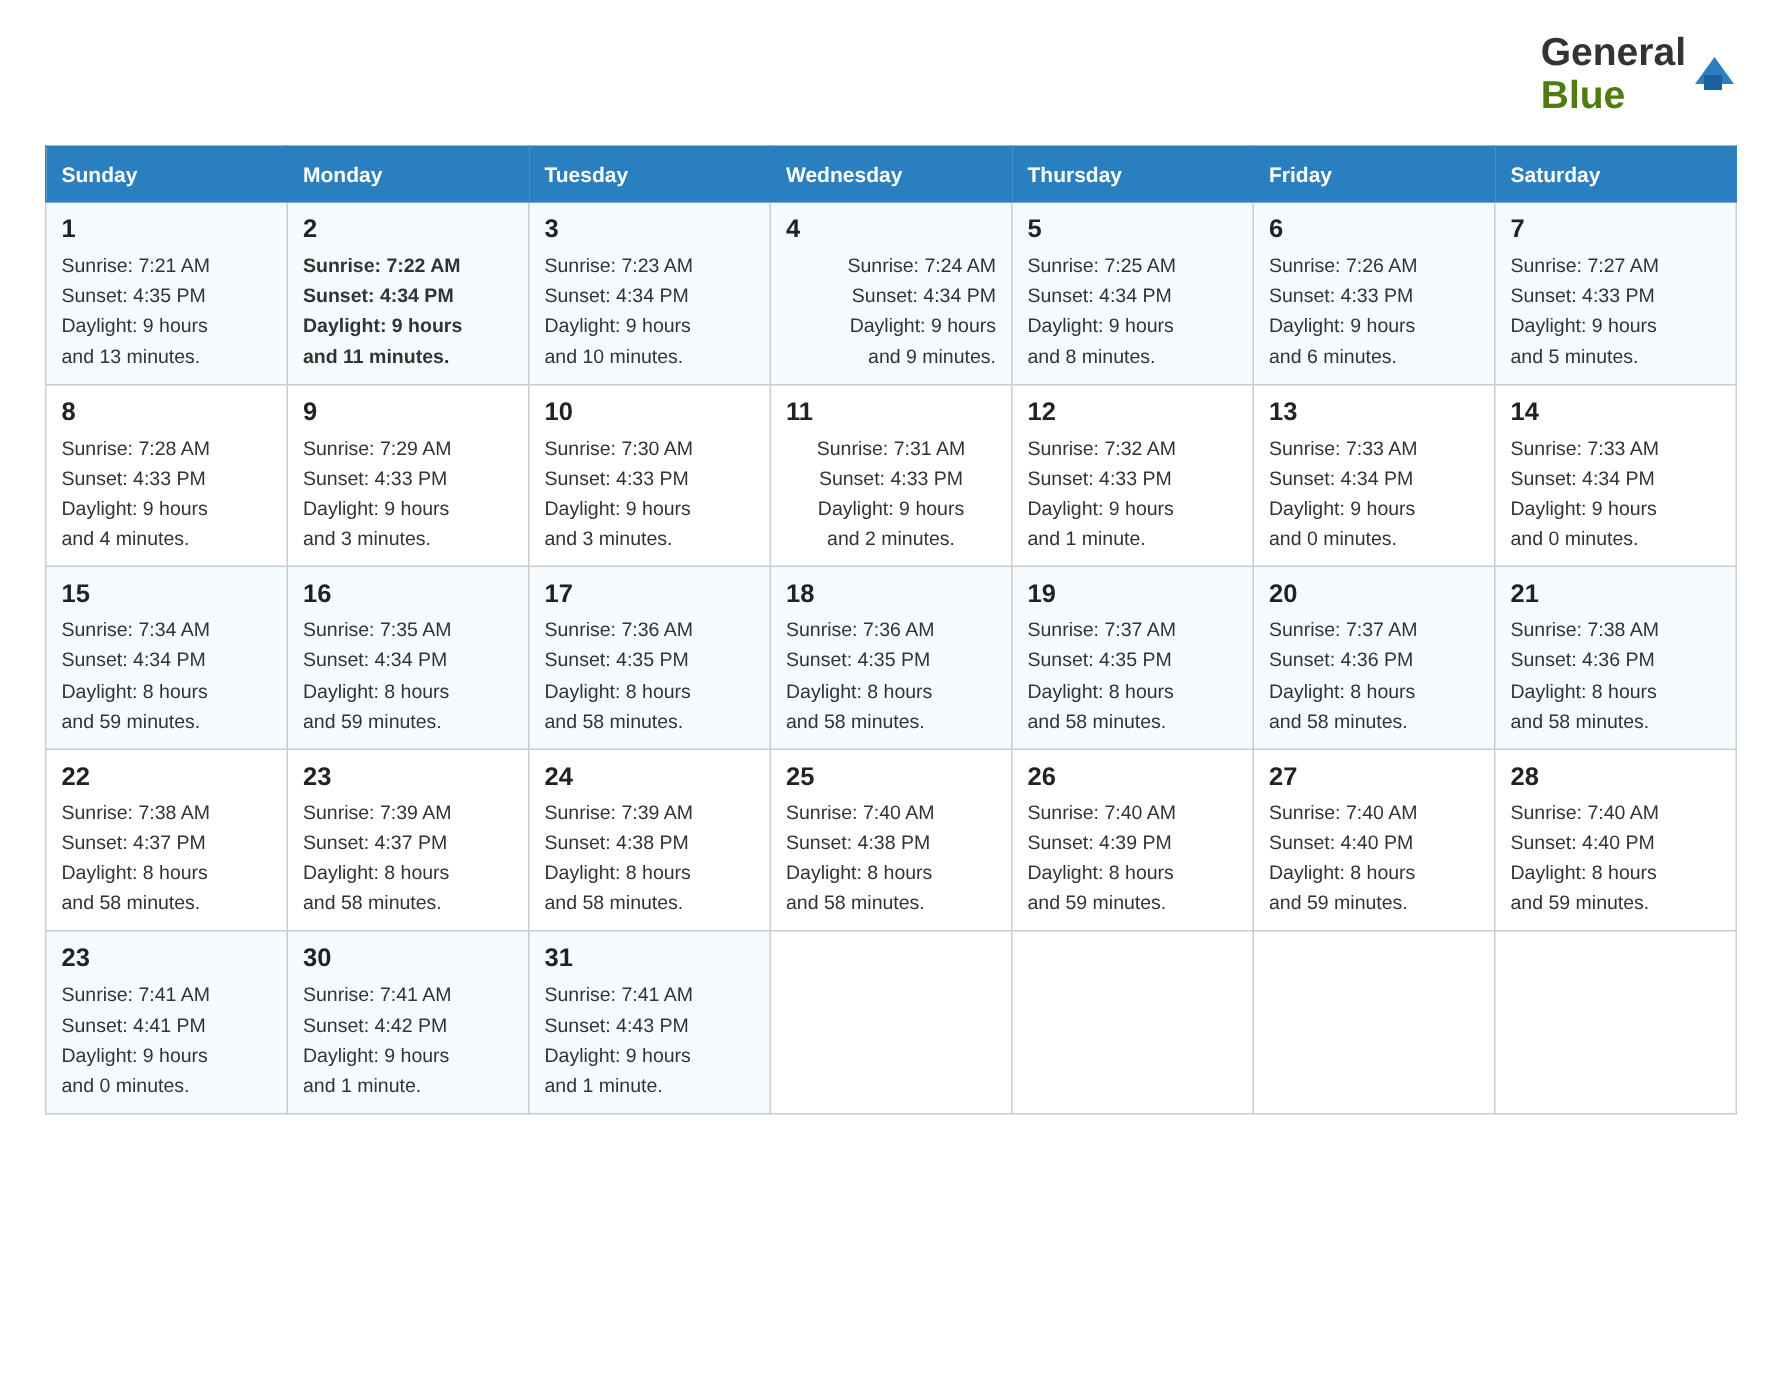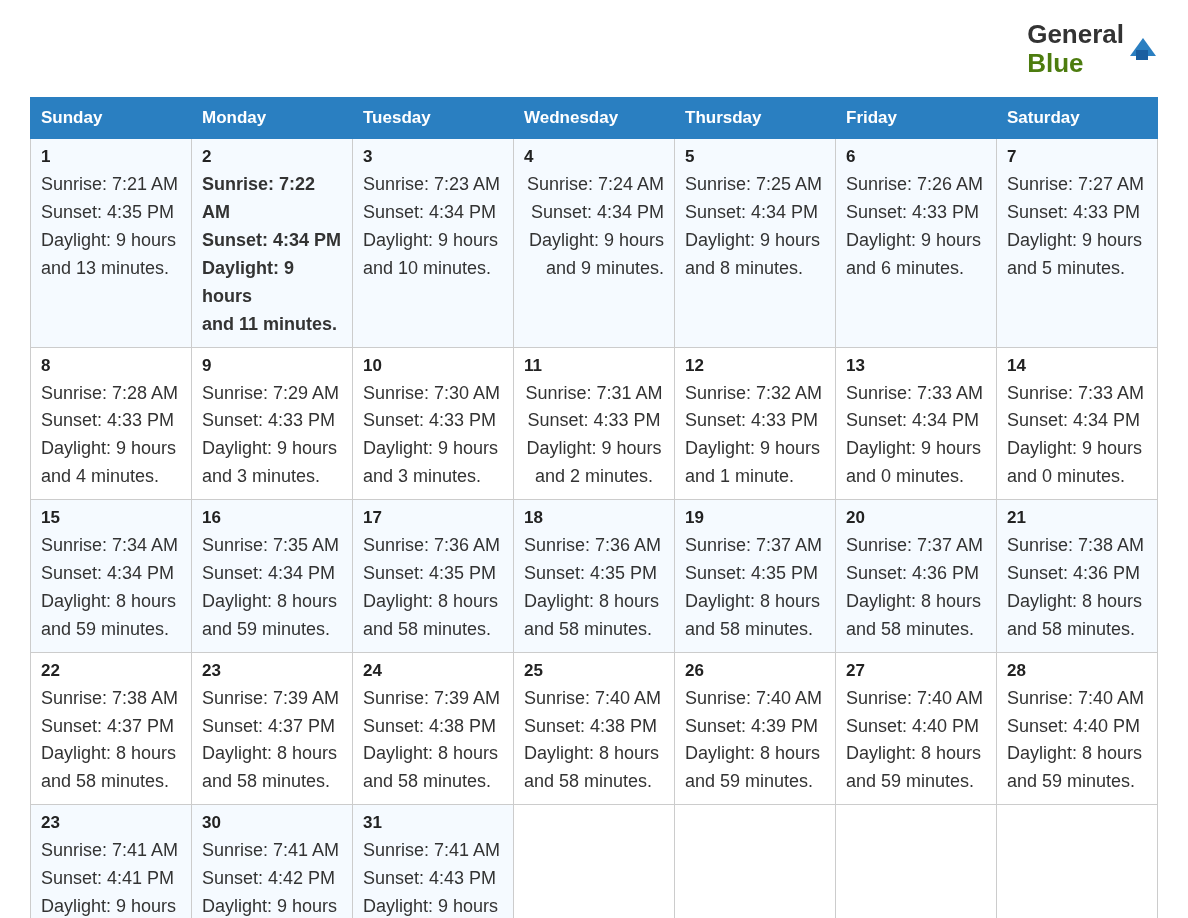--- a/index.html
+++ b/index.html
@@ -50,21 +50,21 @@
       margin-top: 4px;
     }
     table {
       width: 100%;
       border-collapse: collapse;
       table-layout: fixed;
     }
     thead tr th {
       background: #2a7fc1;
       color: #fff;
-      font-size: 17px;
+      font-size: 14px;
       font-weight: bold;
       padding: 10px 10px;
       text-align: left;
       border: 1px solid #2a7fc1;
       margin-left: 15px;
     }
     tbody tr td {
       vertical-align: top;
       padding: 8px 10px;
       border: 1px solid #ccc;
@@ -79,21 +79,21 @@
       background: #fff;
     }
     .day-num {
       font-size: 17px;
       font-weight: bold;
       color: #222;
       display: block;
       margin-bottom: 4px;
     }
     .day-info {
-      font-size: 18px;
+      font-size: 13px;
       color: #333;
       line-height: 1.55;
     }
     .empty-cell {
       background: #fff !important;
     }
   </style>
 </head>
 <body>
 

